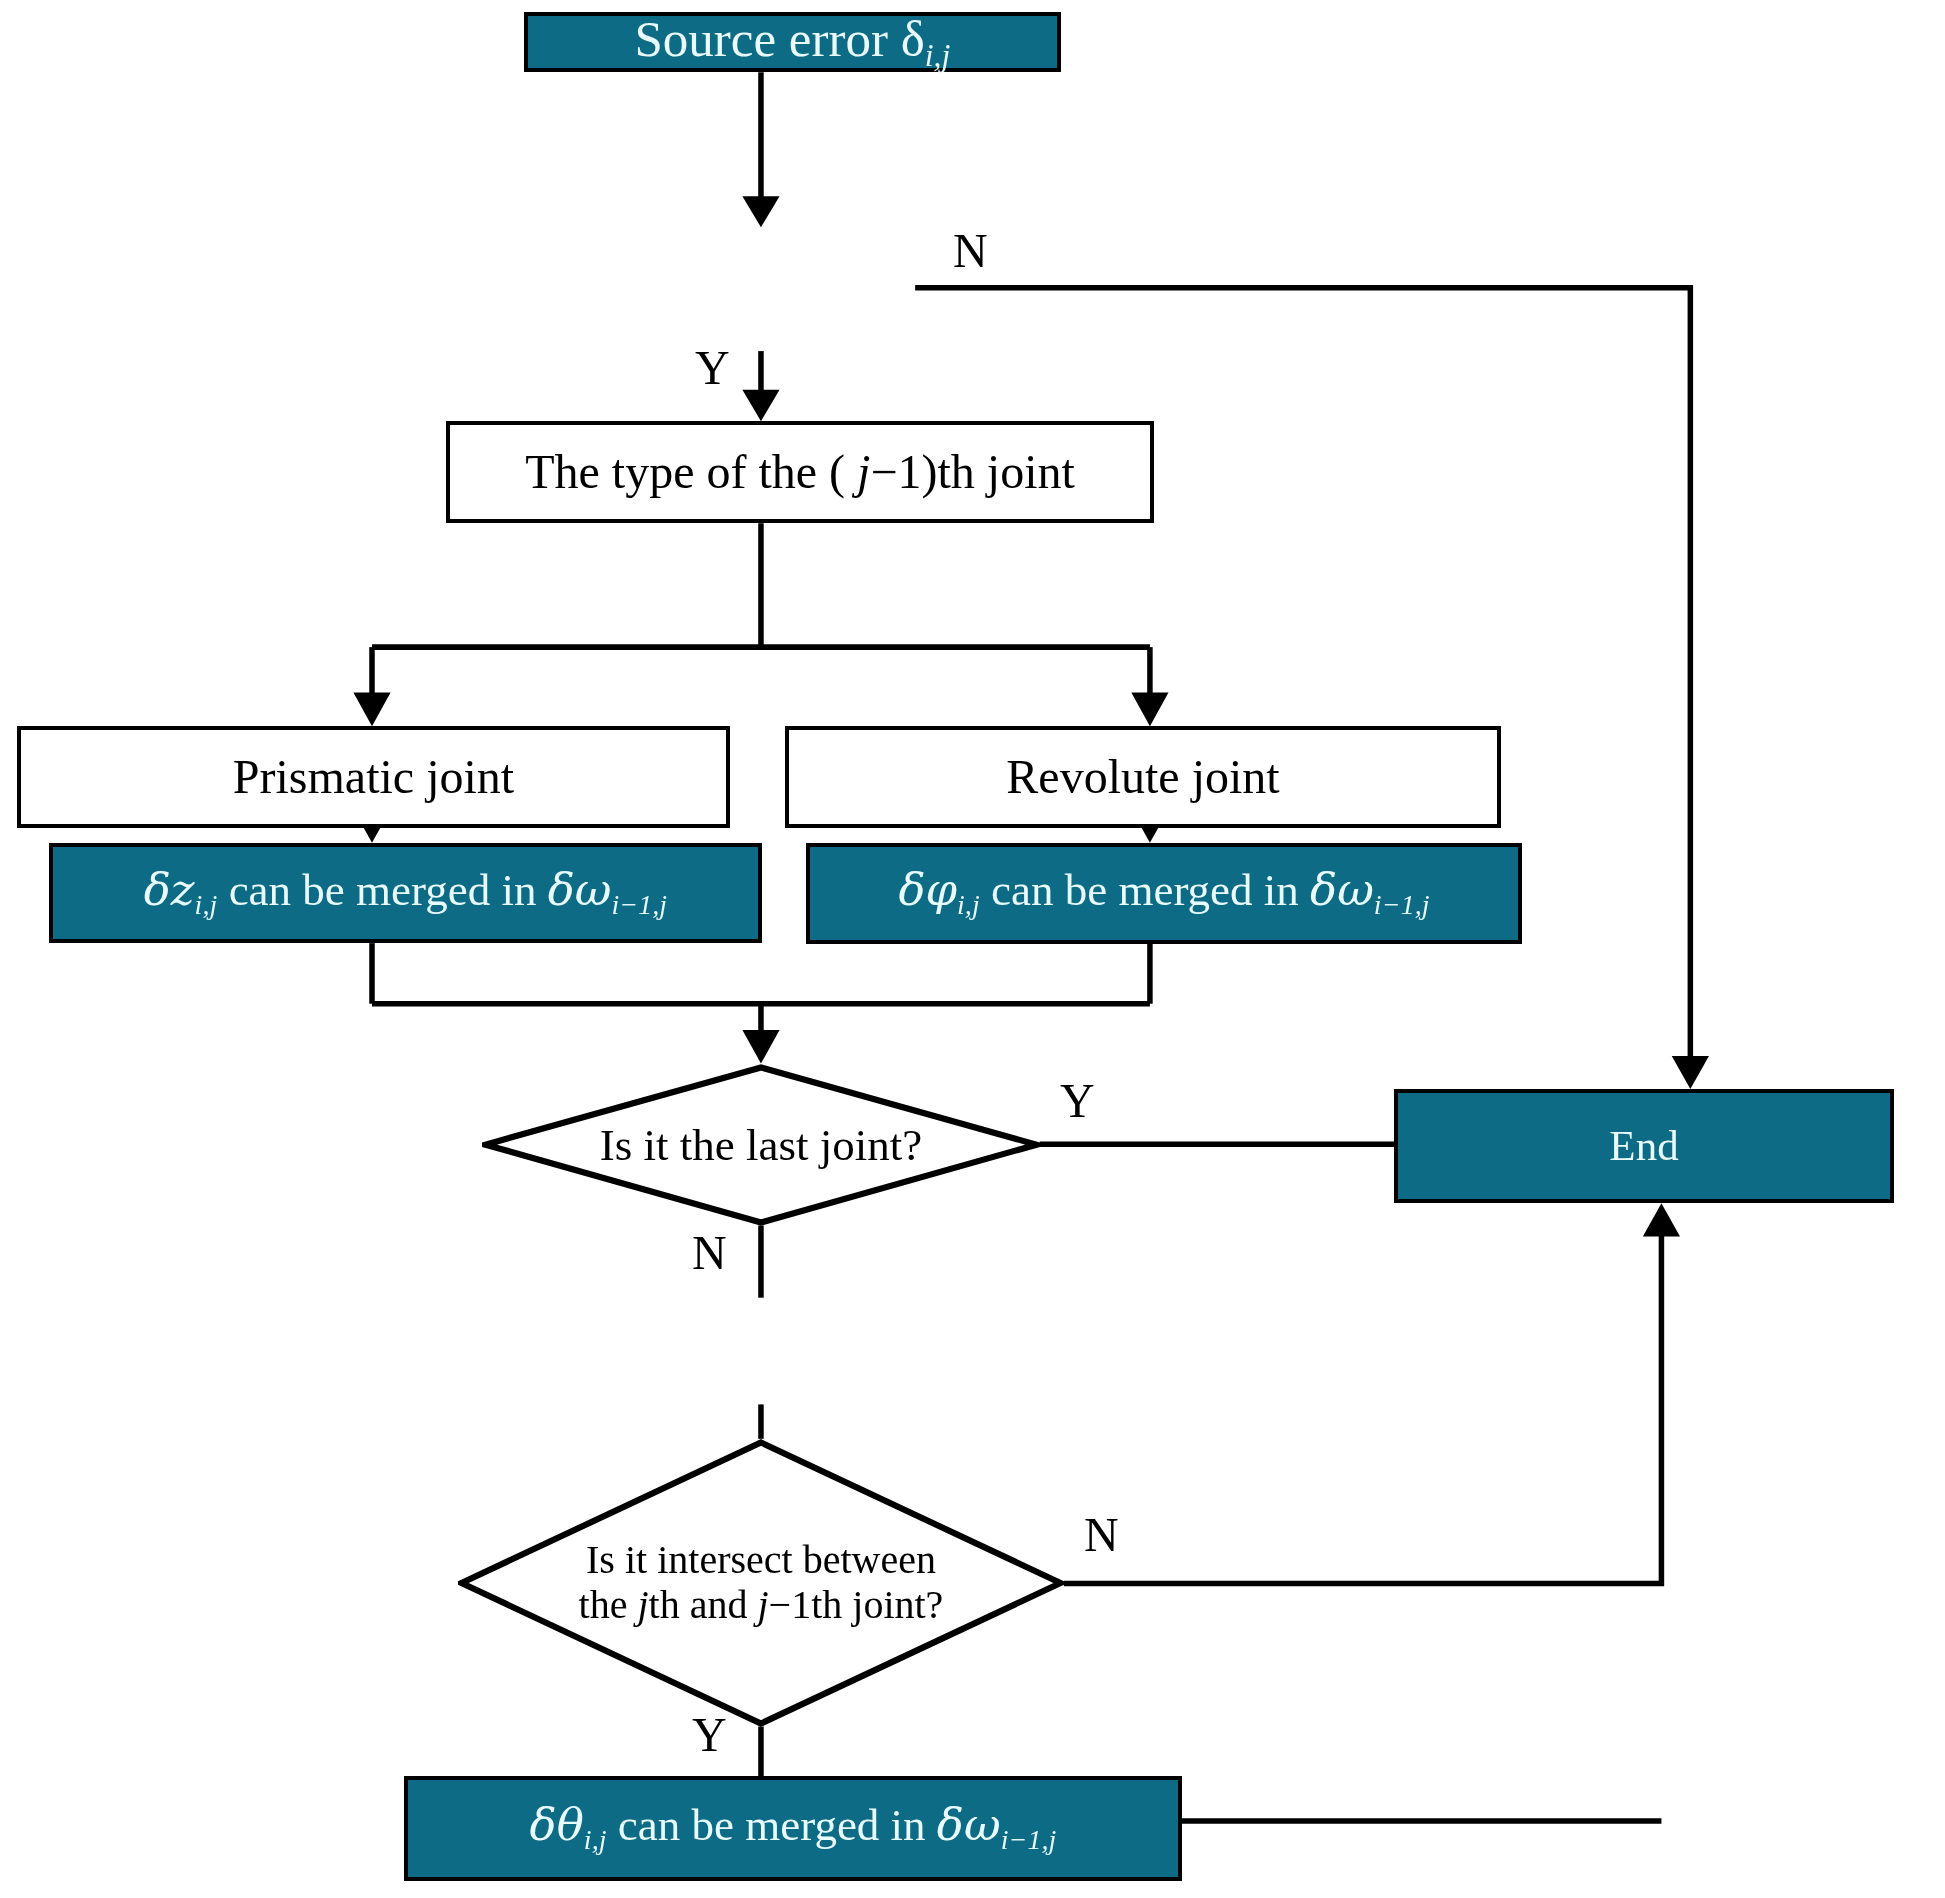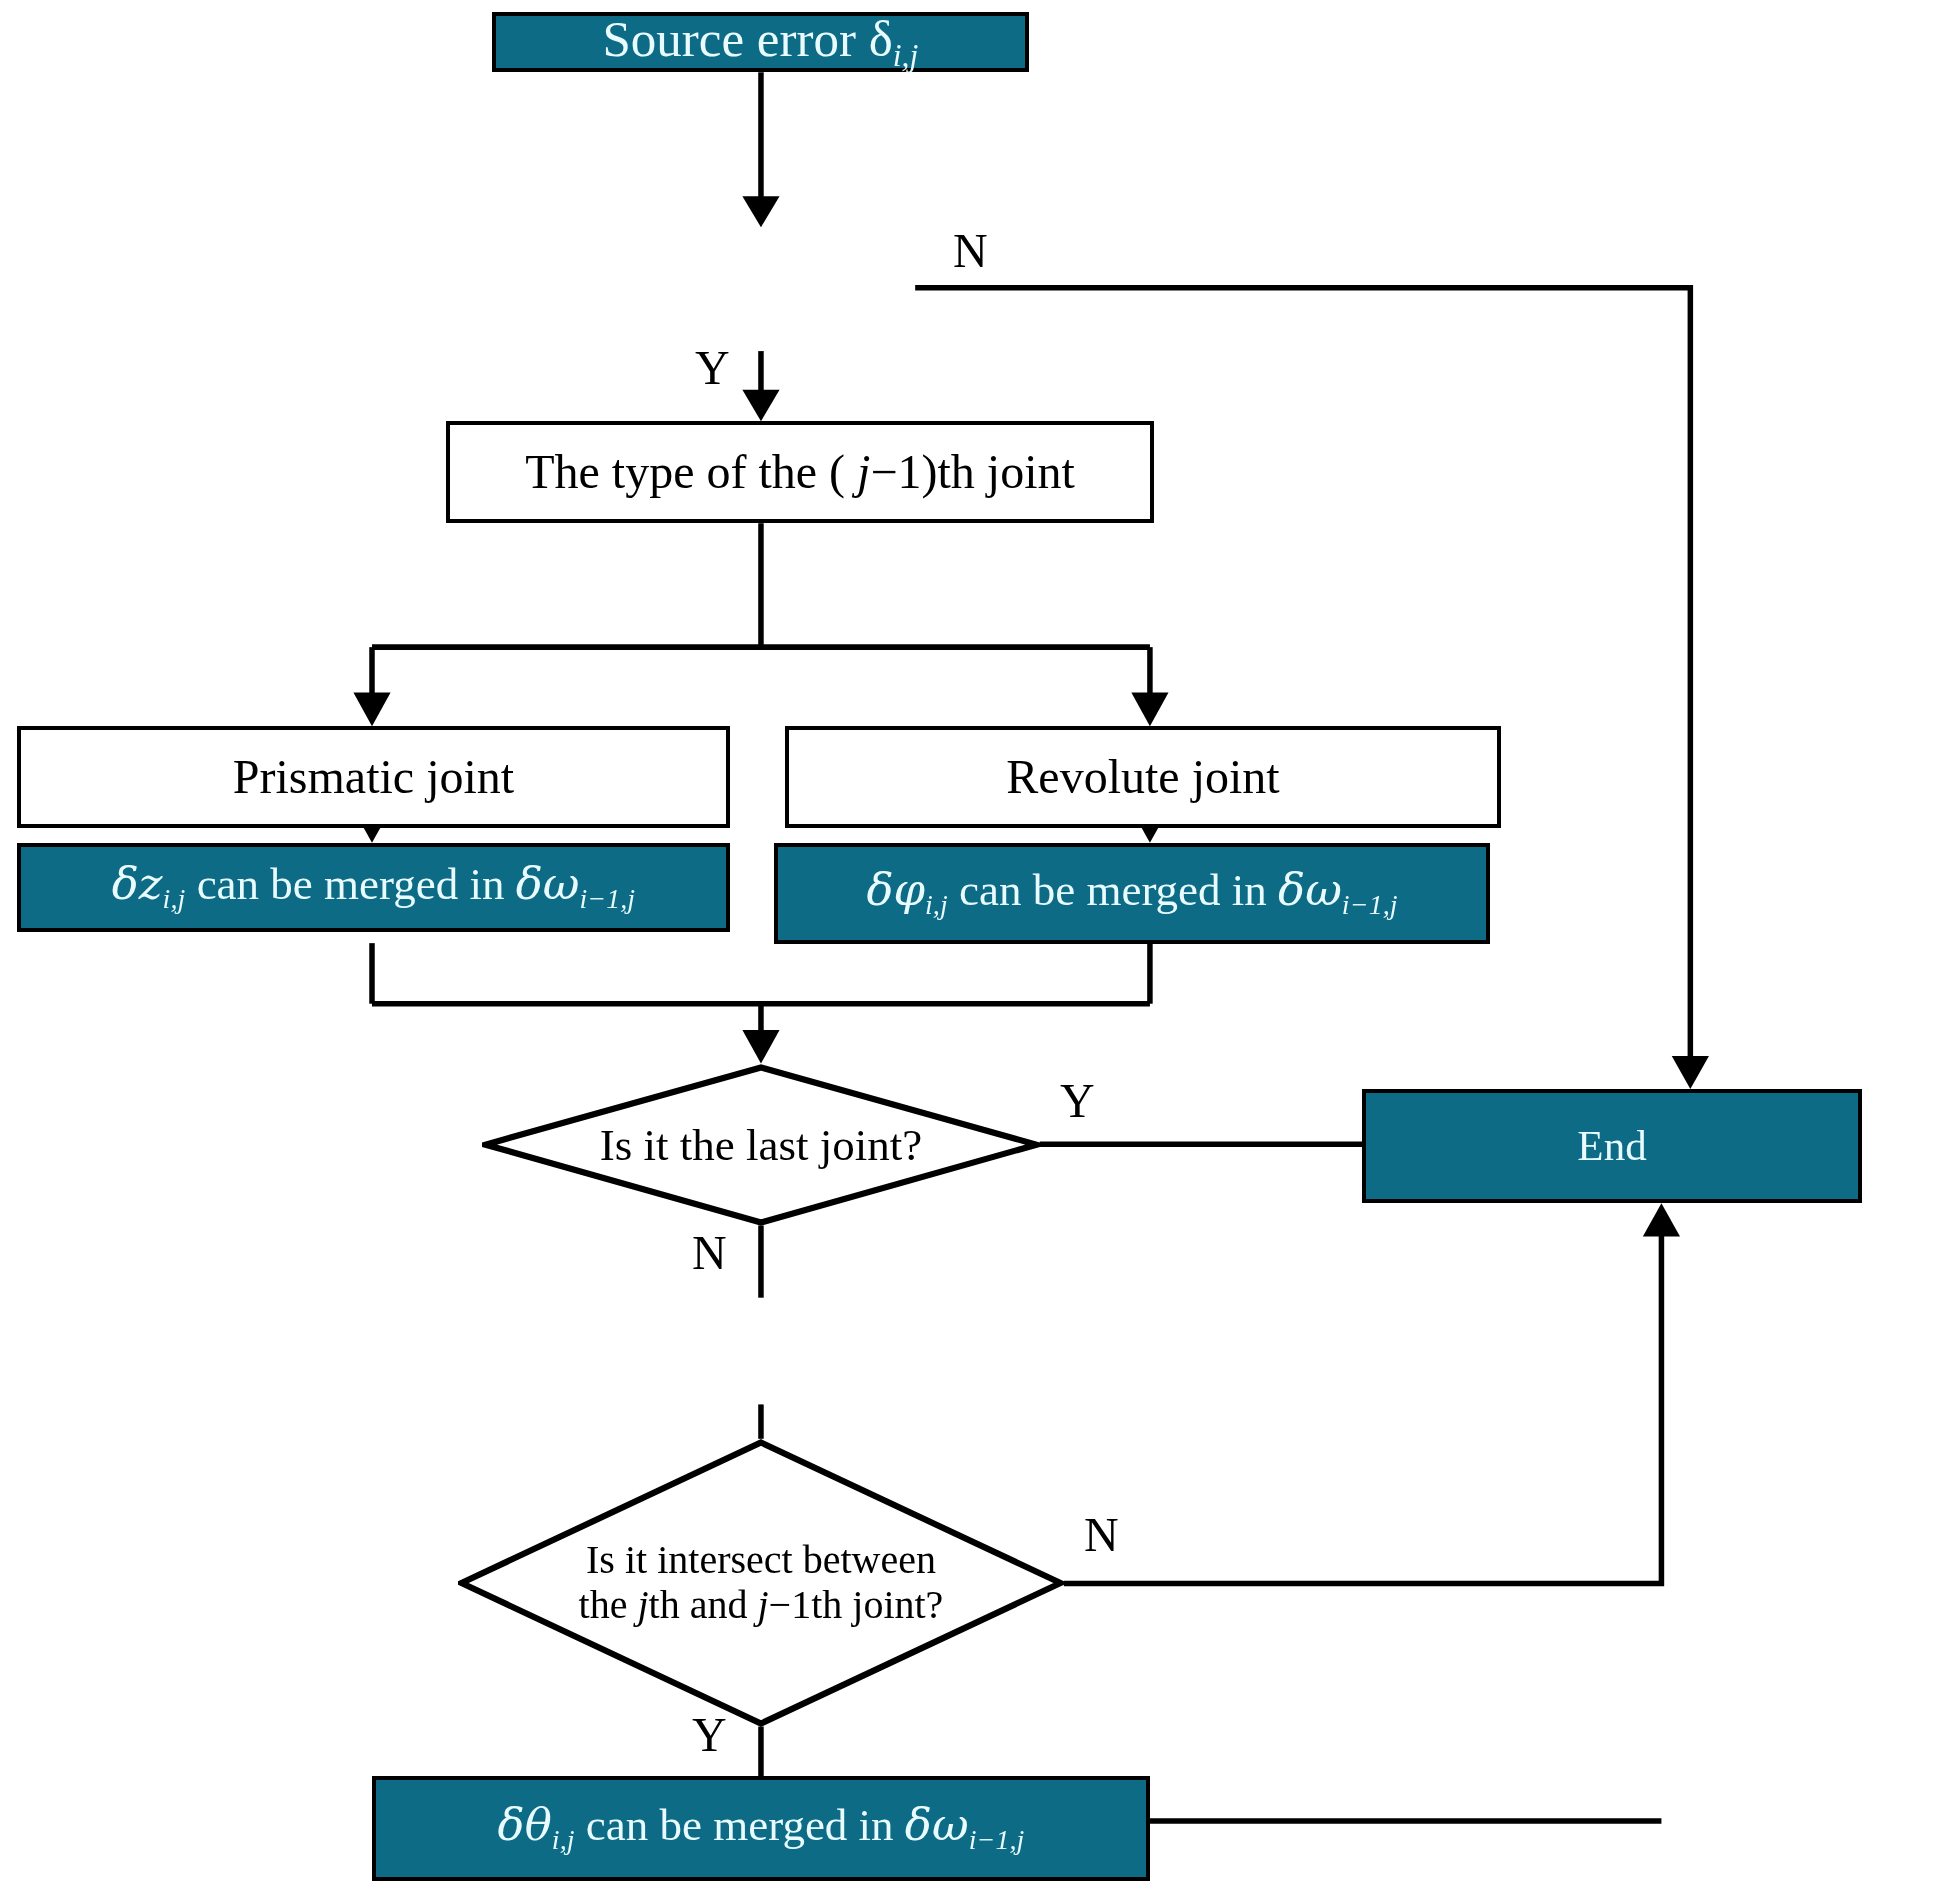--- a/index.html
+++ b/index.html
@@ -31,20 +31,21 @@
     align-items: center;
     justify-content: center;
     text-align: center;
   }
   .rect {
     border: 4.8px solid #000000;
   }
   .rect.teal {
     background: #0d6b86;
     color: #e8fbff;
+    margin-left: 32px;
   }
   .rect.plain {
     background: #ffffff;
     color: #000000;
   }
   .node .txt {
     line-height: 1.08;
     white-space: nowrap;
     padding: 0 6.9px;
   }
@@ -168,21 +169,21 @@
   </div>
 
   <div class="node rect plain" style="left:17px; top:726px; width:713px; height:102px;">
     <span class="txt f70">Prismatic joint</span>
   </div>
 
   <div class="node rect plain" style="left:785px; top:726px; width:716px; height:102px;">
     <span class="txt f70">Revolute joint</span>
   </div>
 
-  <div class="node rect teal" style="left:17px; top:843px; width:713px; height:89px;">
+  <div class="node rect teal" style="left:17px; top:843px; width:713px; height:100px;">
     <span class="txt f66">
       <span class="gk">δz</span><span class="sub">i,j</span><span> can be merged in  </span><span class="gk">δω</span><span class="sub">i−1,j</span>
     </span>
   </div>
 
   <div class="node rect teal" style="left:774px; top:843px; width:716px; height:101px;">
     <span class="txt f66">
       <span class="gk">δφ</span><span class="sub">i,j</span><span> can be merged in  </span><span class="gk">δω</span><span class="sub">i−1,j</span>
     </span>
   </div>

